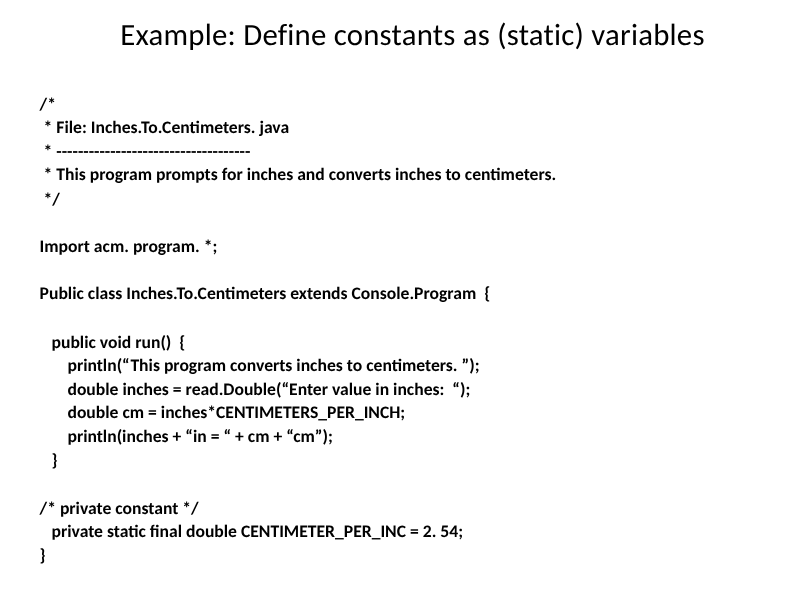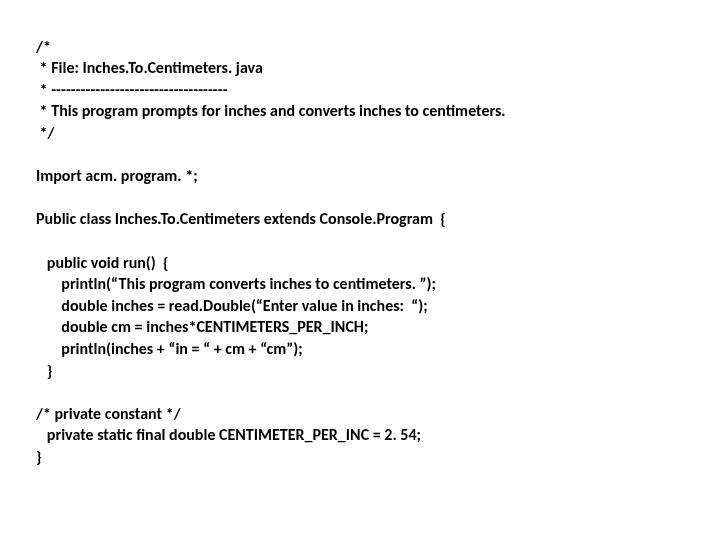--- a/index.html
+++ b/index.html
@@ -30,20 +30,21 @@
     font-size: 16px;
     line-height: 1.35;
     font-weight: 600;
     white-space: pre;
   }
 </style>
 </head>
 <body>
 
 <div class="slide">
+  <h1 class="title">Example: Define constants as (static) variables</h1>
   <div class="code">
 <span>/*</span>
 <span> * File: Inches.To.Centimeters. java</span>
 <span> * ------------------------------------</span>
 <span> * This program prompts for inches and converts inches to centimeters.</span>
 <span> */</span>
 <span></span>
 <span>Import acm. program. *;</span>
 <span></span>
 <span>Public class Inches.To.Centimeters extends Console.Program  {</span>

